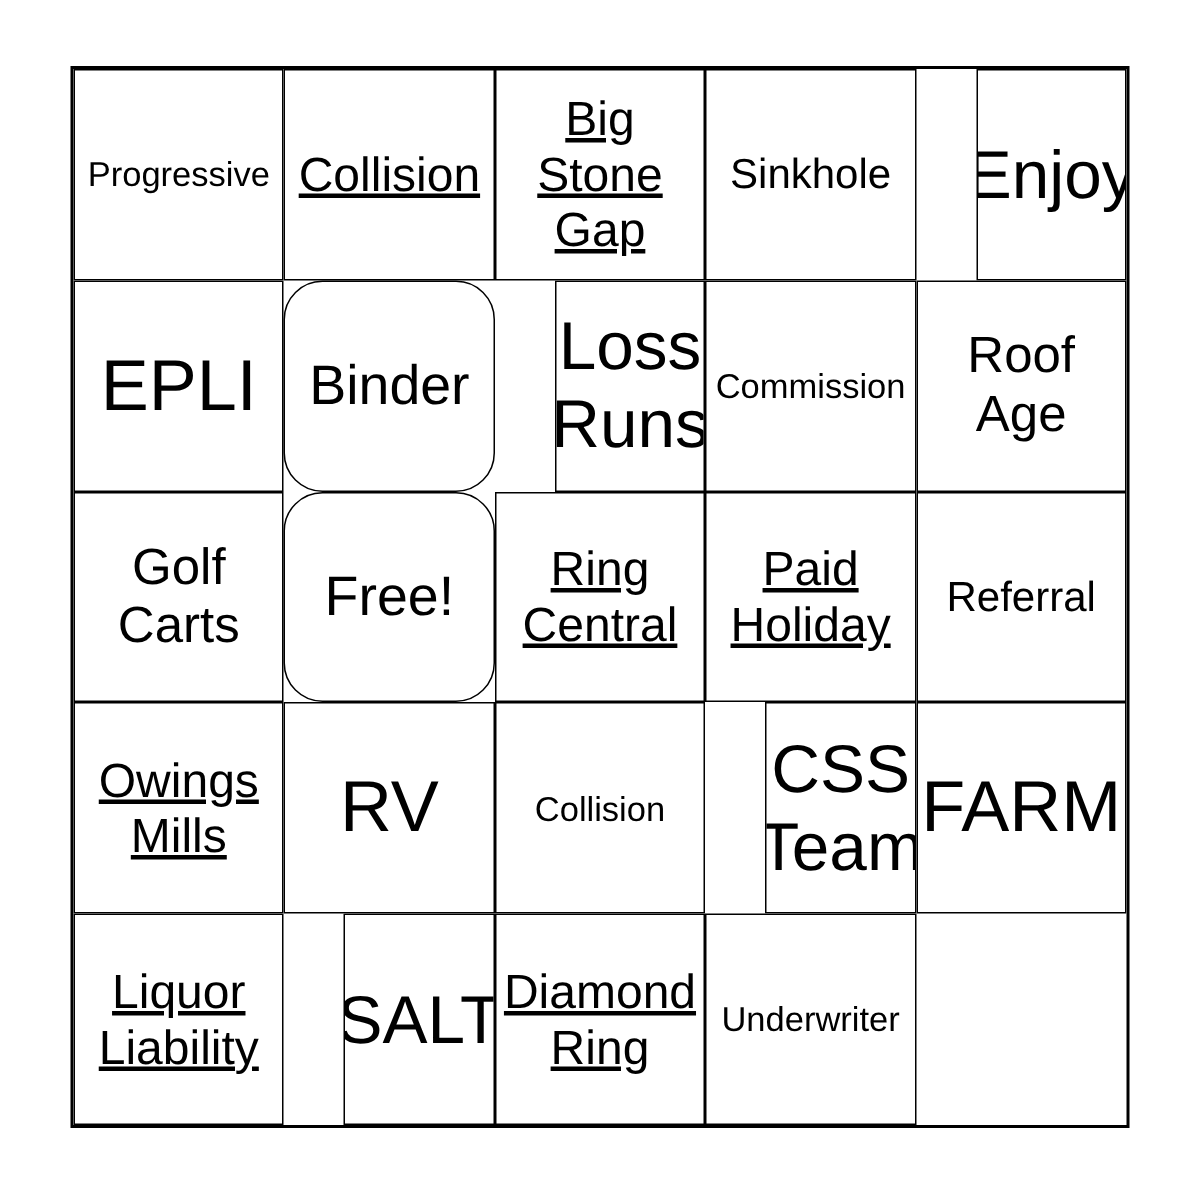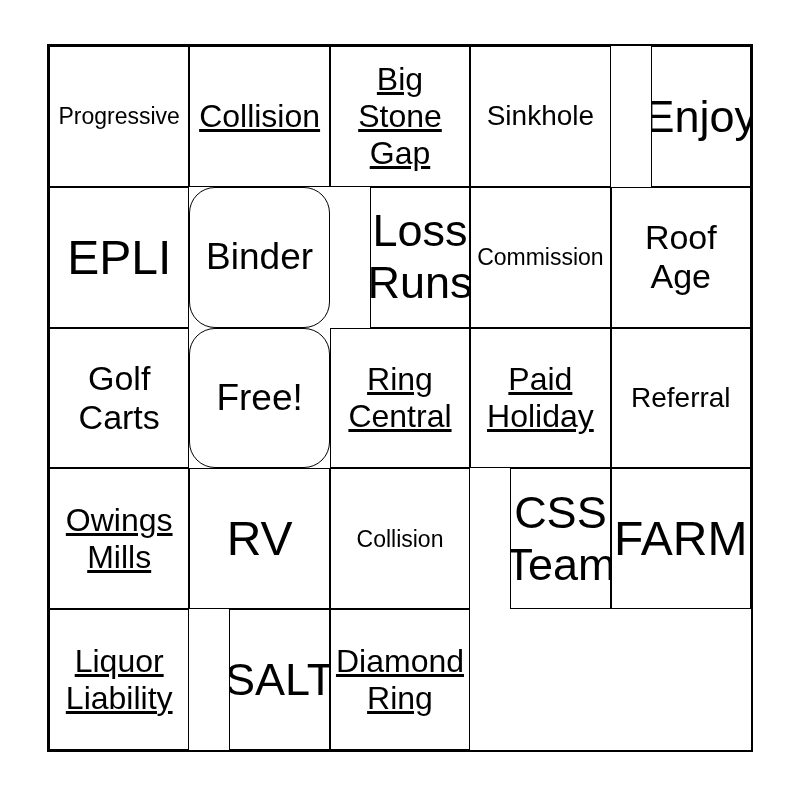--- a/index.html
+++ b/index.html
@@ -136,15 +136,18 @@
         <span>Liquor
 Liability</span>
       </div>
     <div class="cell fs-xl">
         <span>SALT</span>
       </div>
     <div class="cell fs-m">
         <span>Diamond
 Ring</span>
       </div>
+    <div class="cell fs-xs">
+        <span>Underwriter</span>
+      </div>
 
   </div>
 </div>
 
 </body></html>

